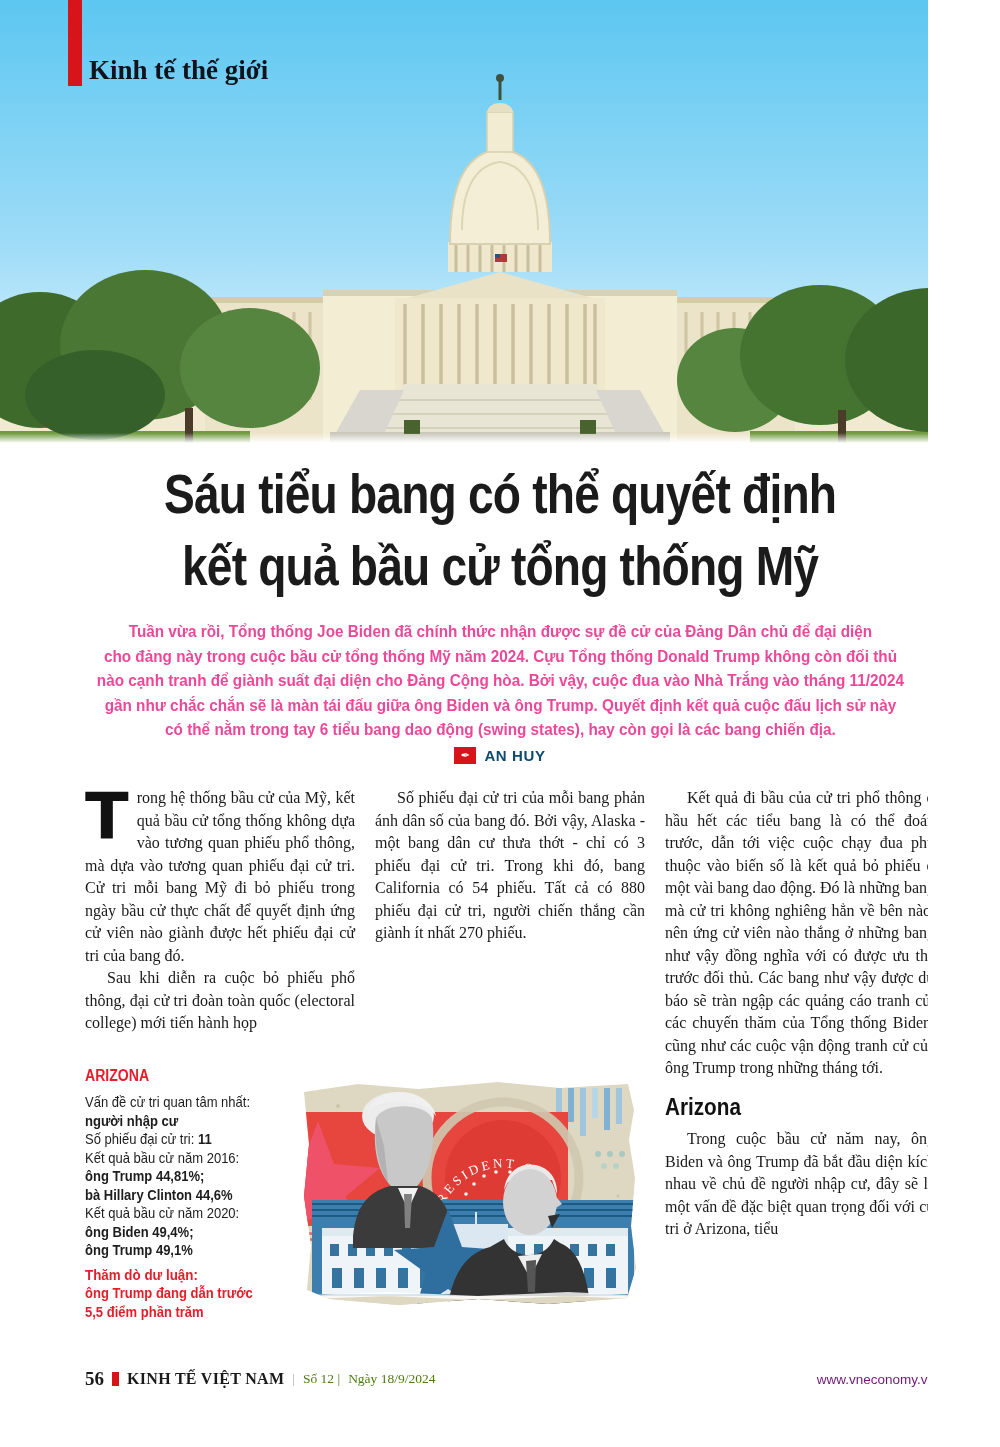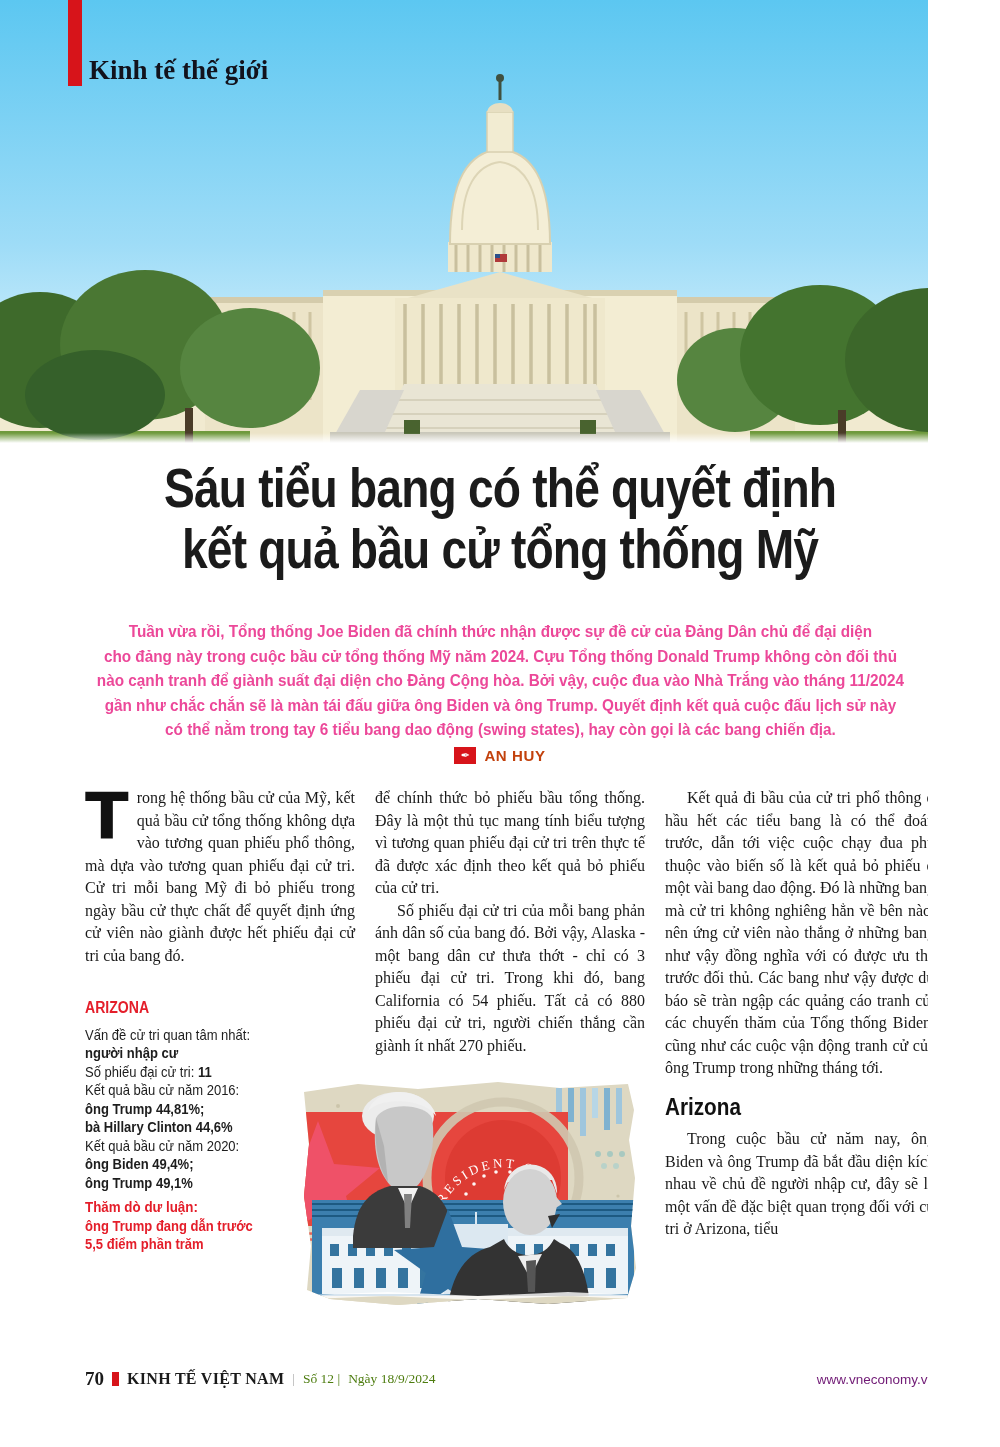--- a/index.html
+++ b/index.html
@@ -7,30 +7,30 @@
         font-family:"Liberation Sans",sans-serif;}
   
   .hero{position:absolute;left:0;top:0;width:1000px;height:443px;}
   .hero svg{display:block;}
   .section-tag{position:absolute;left:68px;top:0;height:86px;display:flex;align-items:flex-end;}
   .section-bar{display:inline-block;width:14px;height:86px;background:#d7141a;}
   .section-label{font-family:"Liberation Serif",serif;font-weight:700;font-size:27px;
                  color:#12121c;margin-left:7px;line-height:1;padding-bottom:2px;}
   
   .headline{position:absolute;left:0;top:458px;width:1000px;margin:0;text-align:center;
-            font-size:55px;font-weight:700;line-height:61px;letter-spacing:-1px;color:#1b1b1b;}
+            font-size:55px;font-weight:700;line-height:72px;letter-spacing:-1px;color:#1b1b1b;}
   .headline .cx{display:inline-block;transform:scaleX(.84);white-space:pre-line;}
   .lede{position:absolute;left:10px;top:620px;width:980px;margin:0;text-align:center;
         font-size:17px;font-weight:700;line-height:24.5px;color:#ec4899;}
   .lede .cx{display:inline-block;transform:scaleX(.9);white-space:pre-line;}
   .byline{position:absolute;left:0;top:747px;width:1000px;display:flex;justify-content:center;
           align-items:center;gap:8px;}
   .pen-box{display:inline-flex;width:22px;height:17px;background:#d7141a;color:#fff;
            align-items:center;justify-content:center;font-size:11px;line-height:1;}
-  .author{font-size:15px;font-weight:700;letter-spacing:.6px;color:#c2410c;}
+  .author{font-size:15px;font-weight:700;letter-spacing:.6px;color:#0c4a6e;}
   
   .cols{position:absolute;left:85px;top:787px;width:850px;display:flex;gap:20px;}
   .col{width:270px;font-family:"Liberation Serif",serif;font-size:16px;line-height:22.5px;
        color:#191919;text-align:justify;}
   .col p{margin:0;}
   .col p.indent{text-indent:22px;}
   .drop{float:left;font-family:"DejaVu Sans",sans-serif;font-weight:700;font-size:64px;
         line-height:52px;padding:4px 8px 0 0;color:#111;}
   .subhead{margin:16px 0 10px 0;font-family:"Liberation Sans",sans-serif;font-size:23px;
            font-weight:700;color:#111;text-align:left;}
@@ -220,38 +220,38 @@
 
   <div class="byline">
     <span class="pen-box">✒</span>
     <span class="author">AN HUY</span>
   </div>
 
   <div class="cols">
     <div class="col">
 
     <p><span class="drop">T</span>rong hệ thống bầu cử của Mỹ, kết quả bầu cử tổng thống không dựa vào tương quan phiếu phổ thông, mà dựa vào tương quan phiếu đại cử tri. Cử tri mỗi bang Mỹ đi bỏ phiếu trong ngày bầu cử thực chất để quyết định ứng cử viên nào giành được hết phiếu đại cử tri của bang đó.</p>
+        <p class="indent">Sau khi diễn ra cuộc bỏ phiếu phổ thông, đại cử tri đoàn toàn quốc (electoral college) mới tiến hành họp</p>
         <div class="az-box">
           <div class="az-title">ARIZONA</div>
           <div class="az-line"><span>Vấn đề cử tri quan tâm nhất:</span></div>
           <div class="az-line"><span class="b">người nhập cư</span></div>
           <div class="az-line"><span>Số phiếu đại cử tri: </span><span class="b">11</span></div>
           <div class="az-line"><span>Kết quả bầu cử năm 2016:</span></div>
           <div class="az-line"><span class="b">ông Trump 44,81%;</span></div>
           <div class="az-line"><span class="b">bà Hillary Clinton 44,6%</span></div>
           <div class="az-line"><span>Kết quả bầu cử năm 2020:</span></div>
           <div class="az-line"><span class="b">ông Biden 49,4%;</span></div>
           <div class="az-line"><span class="b">ông Trump 49,1%</span></div>
           <div class="az-line poll"><span class="b red">Thăm dò dư luận:</span></div>
           <div class="az-line"><span class="b red">ông Trump đang dẫn trước</span></div>
           <div class="az-line"><span class="b red">5,5 điểm phần trăm</span></div>
         </div>
       </div>
     <div class="col">
-        <p>để chính thức bỏ phiếu bầu tổng thống. Đây là một thủ tục mang tính biểu tượng vì tương quan phiếu đại cử tri trên thực tế đã được xác định theo kết quả bỏ phiếu của cử tri.</p>
         <p class="indent">Số phiếu đại cử tri của mỗi bang phản ánh dân số của bang đó. Bởi vậy, Alaska - một bang dân cư thưa thớt - chỉ có 3 phiếu đại cử tri. Trong khi đó, bang California có 54 phiếu. Tất cả có 880 phiếu đại cử tri, người chiến thắng cần giành ít nhất 270 phiếu.</p>
       </div>
     <div class="col">
         <p class="indent">Kết quả đi bầu của cử tri phổ thông ở hầu hết các tiểu bang là có thể đoán trước, dẫn tới việc cuộc chạy đua phụ thuộc vào biến số là kết quả bỏ phiếu ở một vài bang dao động. Đó là những bang mà cử tri không nghiêng hẳn về bên nào, nên ứng cử viên nào thắng ở những bang như vậy đồng nghĩa với có được ưu thế trước đối thủ. Các bang như vậy được dự báo sẽ tràn ngập các quảng cáo tranh cử, các chuyến thăm của Tổng thống Biden, cũng như các cuộc vận động tranh cử của ông Trump trong những tháng tới.</p>
         <h2 class="subhead"><span class="cx">Arizona</span></h2>
         <p class="indent">Trong cuộc bầu cử năm nay, ông Biden và ông Trump đã bắt đầu diện kích nhau về chủ đề người nhập cư, đây sẽ là một vấn đề đặc biệt quan trọng đối với cử tri ở Arizona, tiểu</p>
       </div>
   </div>
 
   <div class="collage">
@@ -384,21 +384,21 @@
         </g>
 
         <rect x="6" y="220" width="330" height="12" fill="#ded8c2"></rect>
         <path d="M10,221 L90,218 L180,222 L270,218 L334,221" stroke="#ffffff" stroke-width="4" fill="none" opacity="0.8"></path>
       </g>
     </svg>
   </div>
 
   <div class="footer">
     <div class="footer-left">
-      <span class="page-num">70</span>
+      <span class="page-num">56</span>
       <span class="footer-bar"></span>
       <span class="brand">KINH TẾ VIỆT NAM</span>
       <span class="footer-sep">|</span>
       <span class="issue">Số 12 |</span>
       <span class="date">Ngày 18/9/2024</span>
     </div>
     <span class="website">www.vneconomy.vn</span>
   </div>
 
 </div>

